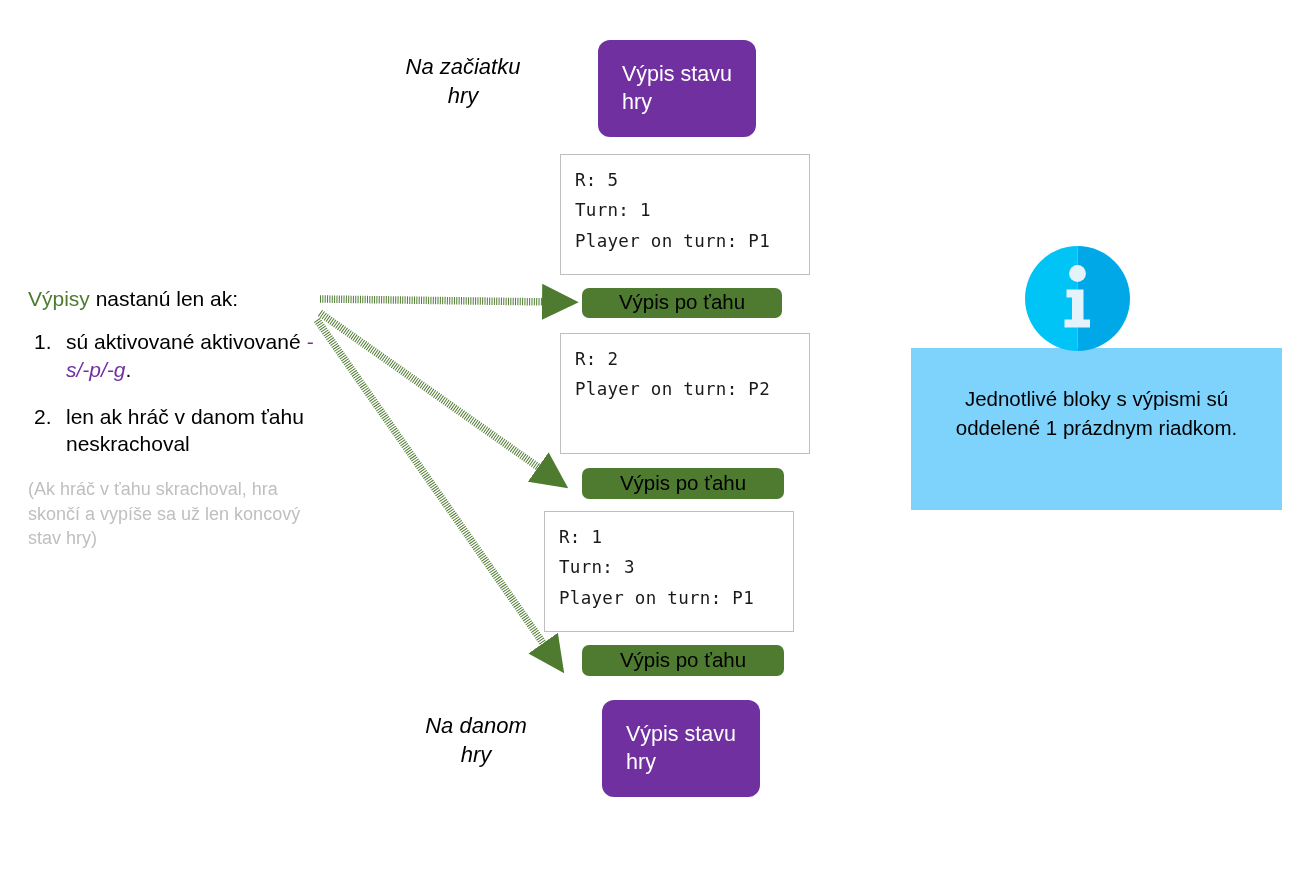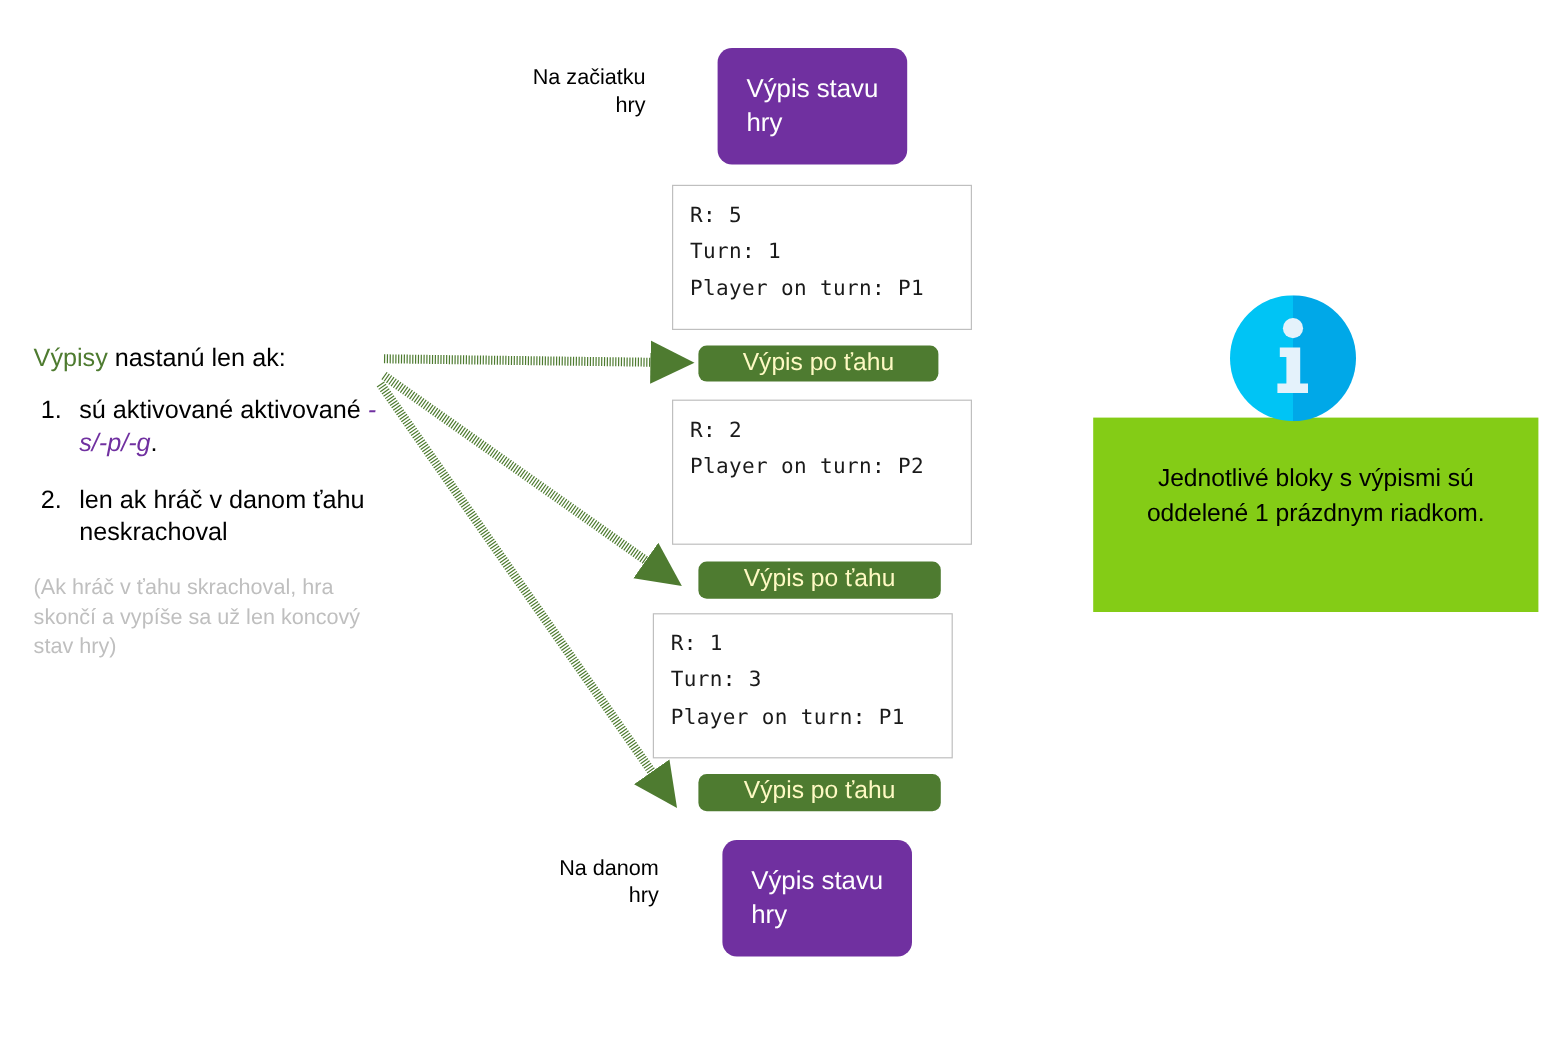--- a/index.html
+++ b/index.html
@@ -29,49 +29,50 @@
     text-align: left;
     display: flex;
     align-items: center;
     justify-content: center;
     box-sizing: border-box;
     padding: 4px 10px;
   }
 
   
   .caption {
-    font-size: 18px;
+    font-size: 22px;
     line-height: 1.3;
-    text-align: right;
-    color: #000000;
+    text-align: center;
+    color: #000000;
+    font-style: italic;
   }
 
   
   .code-box {
     border: 1.4px solid #bfbfbf;
     background: #ffffff;
     box-sizing: border-box;
     font-family: "DejaVu Sans Mono", "Liberation Mono", monospace;
     font-size: 17.5px;
     line-height: 1.73;
     color: #1a1a1a;
     padding: 10px 14px 8px 14px;
     letter-spacing: 0.3px;
   }
   .code-box div { white-space: pre; }
 
   
   .green-pill {
     background: #4E7B30;
     border-radius: 7px;
-    color: #fef9c3;
+    color: #000000;
     font-size: 20.5px;
     text-align: center;
     display: flex;
-    align-items: flex-start;
+    align-items: flex-end;
     justify-content: center;
     box-sizing: border-box;
     padding: 2px 8px 4px 8px;
   }
 
   
   #left-block {
     left: 28px;
     top: 285px;
     width: 300px;
@@ -106,21 +107,21 @@
     line-height: 1.34;
     margin-top: 6px;
   }
 
   
   #info-panel {
     left: 911px;
     top: 348px;
     width: 371px;
     height: 162px;
-    background: #84cc16;
+    background: #7dd3fc;
   }
   #info-text {
     position: absolute;
     left: 18px;
     right: 18px;
     top: 36px;
     text-align: center;
     font-size: 20.5px;
     line-height: 1.42;
     color: #000000;

